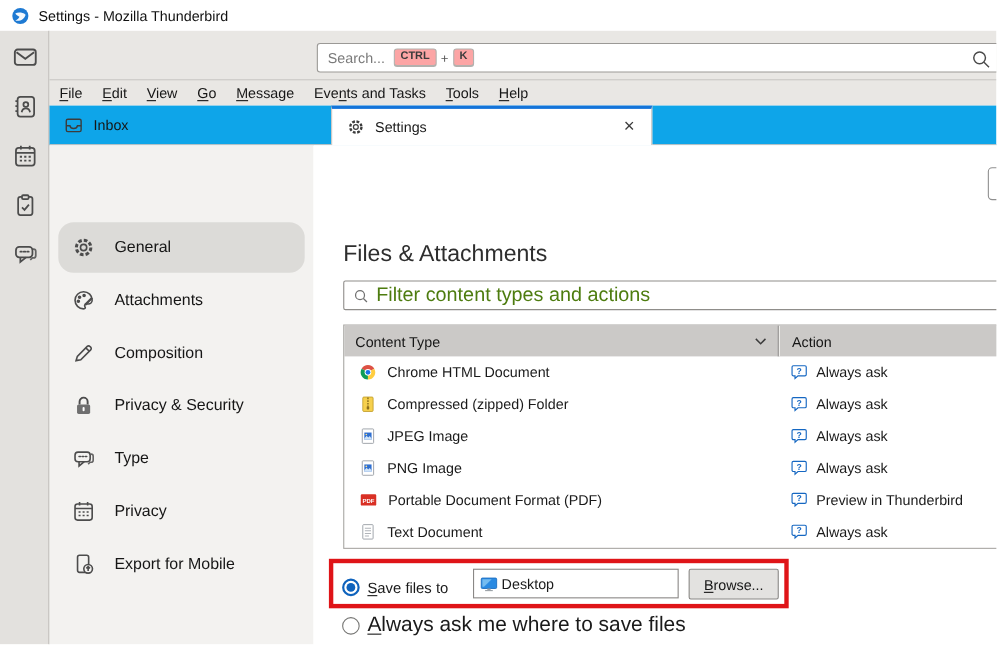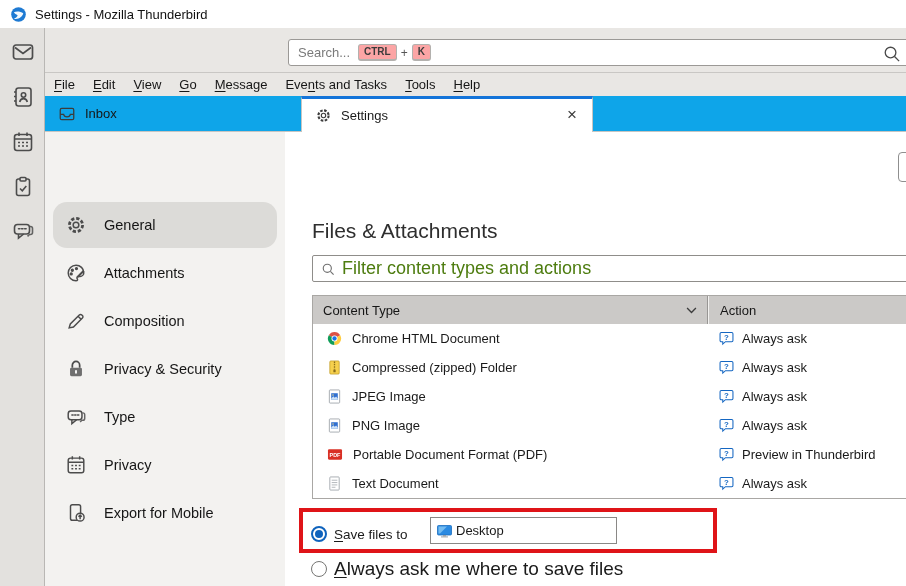--- a/index.html
+++ b/index.html
@@ -421,20 +421,23 @@
       <span>
           <svg width="17" height="16" viewBox="0 0 16 16">
             <rect x="1" y="2.5" width="14" height="9.5" rx="1" fill="#2a8ae2" stroke="#1b6dbf" stroke-width="0.8"></rect>
             <path d="M2 3.5h8.5l-7 7H2z" fill="#7dc1f2" opacity="0.9"></path>
             <rect x="6.5" y="12" width="3" height="1.4" fill="#9aa0a6"></rect>
             <rect x="4.5" y="13.4" width="7" height="1" fill="#9aa0a6"></rect>
           </svg>
         </span>
       <span>Desktop</span>
     </div>
+    <div class="browse-btn">
+      <span><span></span><span class="ak">B</span><span>rowse...</span></span>
+    </div>
 
     <div class="ask-row">
       <span class="radio off"></span>
       <span><span></span><span class="ak">A</span><span>lways ask me where to save files</span></span>
     </div>
   </div>
 
 </div>
 
 </body></html>

